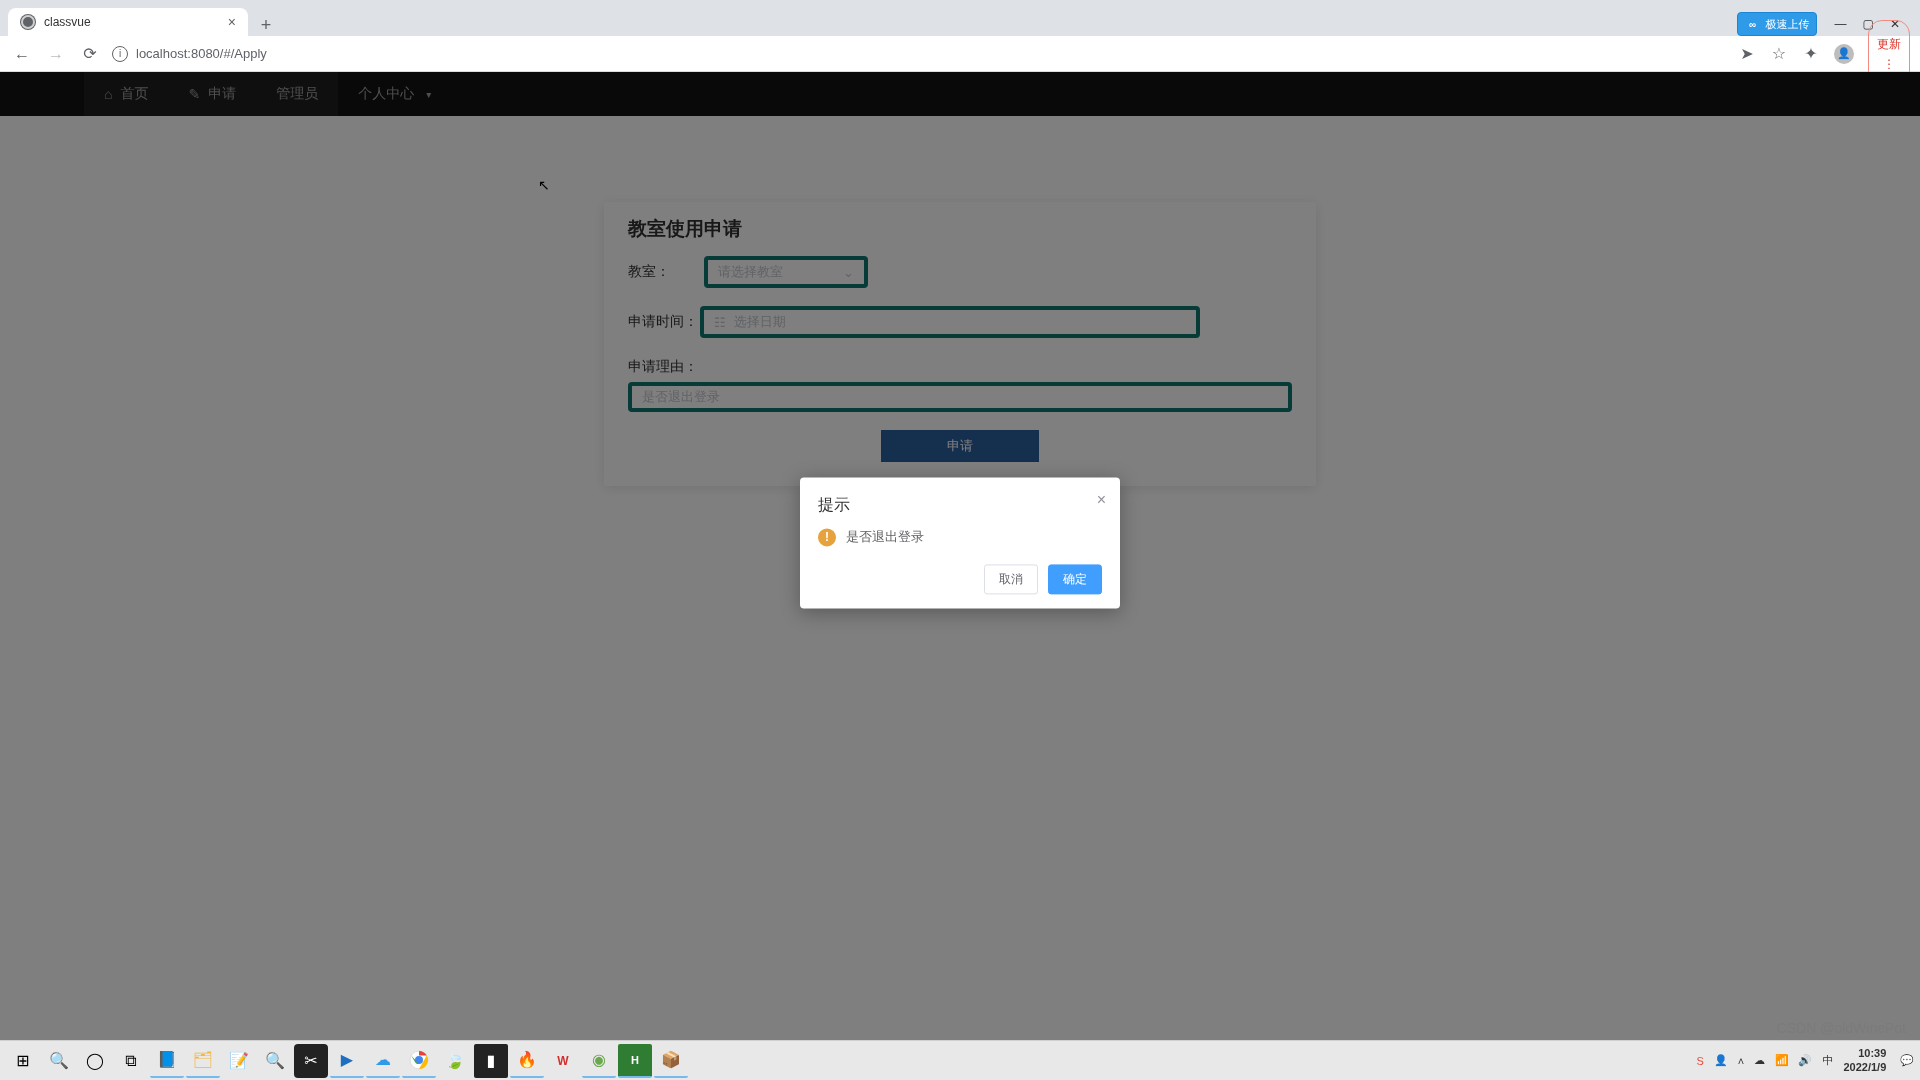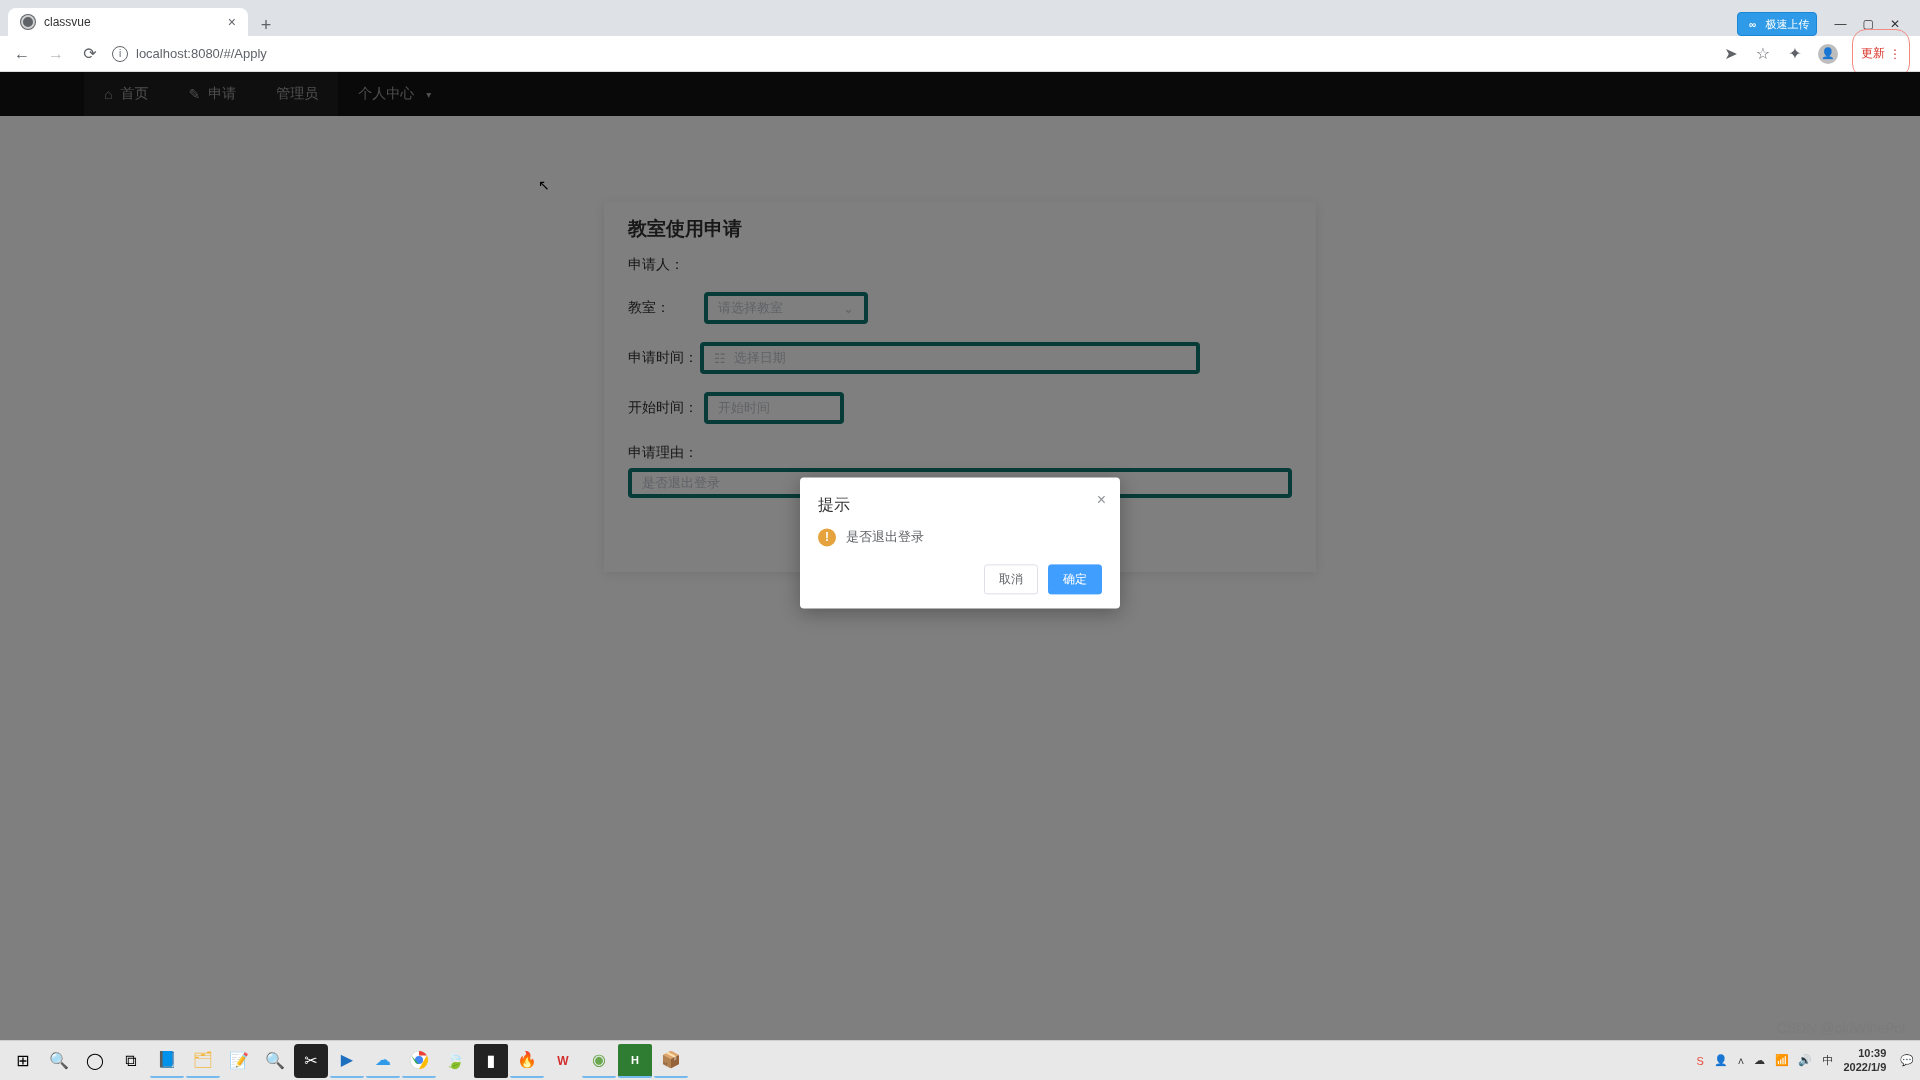--- a/index.html
+++ b/index.html
@@ -18,21 +18,21 @@
 .ext-icon { width: 18px; height: 18px; background: #2f9be8; border-radius: 50%; display: flex; align-items: center; justify-content: center; color: #fff; font-size: 10px; font-weight: bold; }
 .win-controls { display: flex; gap: 16px; padding: 0 12px; color: #333; font-size: 12px; }
 .win-controls span { cursor: pointer; }
 
 .addr-bar { display: flex; align-items: center; gap: 10px; height: 36px; background: #fff; padding: 0 10px; border-bottom: 1px solid #dadce0; }
 .nav-btn { width: 24px; text-align: center; color: #5f6368; font-size: 16px; cursor: pointer; }
 .nav-btn.disabled { color: #bdbdbd; }
 .url-box { flex: 1; display: flex; align-items: center; gap: 8px; font-size: 13px; color: #5f6368; }
 .url-box .info-icon { width: 16px; height: 16px; border: 1px solid #5f6368; border-radius: 50%; display: flex; align-items: center; justify-content: center; font-size: 10px; }
 .addr-right { display: flex; align-items: center; gap: 14px; color: #5f6368; }
-.update-btn { border: 1px solid #f28b82; color: #d93025; border-radius: 14px; padding: 15px 8px; font-size: 12px; display: flex; align-items: center; gap: 4px; cursor: pointer; }
+.update-btn { border: 1px solid #f28b82; color: #d93025; border-radius: 14px; padding: 15px 8px; font-size: 12px; display: flex; align-items: center; gap: 4px; cursor: pointer; flex-direction: column; }
 .icon-sm { width: 18px; font-size: 16px; cursor: pointer; text-align: center; }
 .avatar { width: 20px; height: 20px; border-radius: 50%; background: #bdbdbd; display: flex; align-items: center; justify-content: center; font-size: 11px; }
 
 
 .page { position: relative; height: calc(1080px - 36px - 36px - 40px); background: #fff; }
 .navbar { height: 44px; background: #131313; display: flex; align-items: center; padding-left: 84px; gap: 0; }
 .nav-item { display: flex; align-items: center; gap: 8px; color: #9e9e9e; font-size: 14px; padding: 0 20px; height: 44px; cursor: pointer; }
 .nav-item.active { background: #1f1f1f; }
 .nav-icon { font-size: 14px; }
 .chev { font-size: 10px; margin-left: 4px; }
@@ -134,46 +134,37 @@
     </div>
     <div class="nav-item">
       <span>个人中心</span>
       <span class="chev">▾</span>
     </div>
   </div>
 
   <div class="card">
     <h2>教室使用申请</h2>
 
-    <div class="form-row">
-      <span class="label">申请人：</span>
-    </div>
 
     <div class="form-row">
       <span class="label">教室：</span>
       <div class="select-box">
         <span>请选择教室</span>
         <span style="color:#c0c4cc;">⌄</span>
       </div>
     </div>
 
     <div class="form-row">
       <span class="label">申请时间：</span>
       <div class="date-box">
         <span>☷</span>
         <span>选择日期</span>
       </div>
     </div>
 
-    <div class="form-row">
-      <span class="label">开始时间：</span>
-      <div class="time-box">
-        <span>开始时间</span>
-      </div>
-    </div>
 
     <div class="form-row reason-block">
       <span class="label">申请理由：</span>
       <div class="textarea-box">
         <span>是否退出登录</span>
       </div>
     </div>
 
     <button class="submit-btn">申请</button>
   </div>

